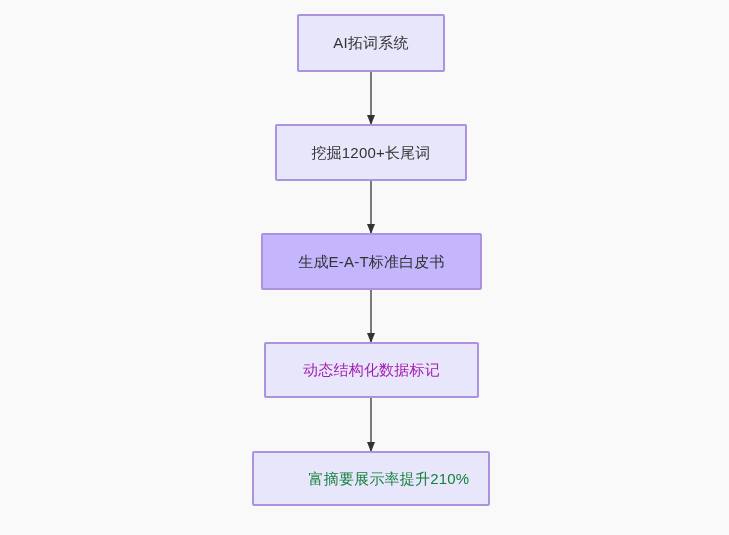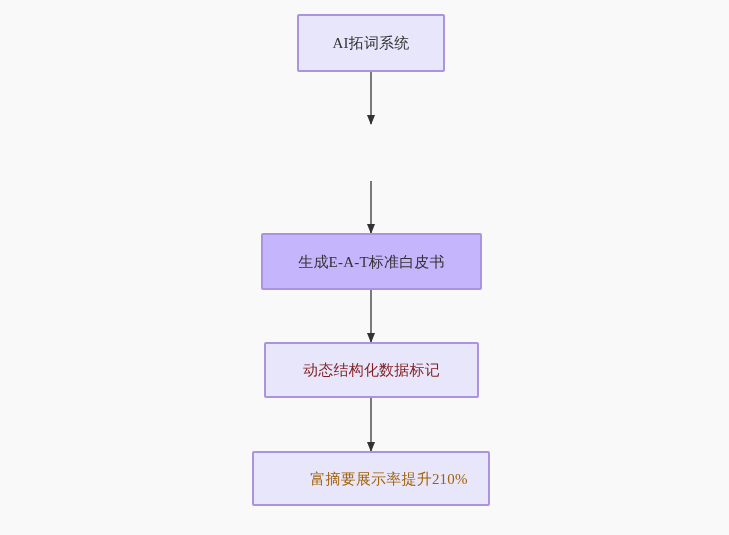--- a/index.html
+++ b/index.html
@@ -25,21 +25,20 @@
     width: 729px;
     height: 535px;
     display: block;
   }
   .node-layer {
     position: absolute;
     left: 0;
     top: 0;
     width: 729px;
     height: 535px;
-    font-family: Liberation Serif, serif;
   }
   .flow-node {
     position: absolute;
     box-sizing: border-box;
     background: #e8e6fb;
     border: 2px solid #ab93e0;
     border-radius: 2px;
     display: flex;
     align-items: center;
     justify-content: center;
@@ -71,27 +70,30 @@
         <line x1="371" y1="398" x2="371" y2="451" stroke="#7a7a7a" stroke-width="2" marker-end="url(#arrowhead)"></line>
       </g>
   </svg>
 
   <div class="node-layer">
 
     <div class="flow-node" id="node-0" style="left: 297px; top: 14px; width: 148px; height: 58px; background: rgb(232, 230, 251); border-color: rgb(171, 147, 224); color: rgb(51, 51, 51);">
       <span class="node-label">AI拓词系统</span>
     </div>
 
+    <div class="flow-node" id="node-1" style="left: 275px; top: 124px; width: 192px; height: 57px; background: rgb(232, 230, 251); border-color: rgb(171, 147, 224); color: rgb(51, 51, 51);">
+      <span class="node-label">挖掘1200+长尾词</span>
+    </div>
 
     <div class="flow-node" id="node-2" style="left: 261px; top: 233px; width: 221px; height: 57px; background: #c4b5fd; border-color: rgb(171, 147, 224); color: rgb(51, 51, 51);">
       <span class="node-label">生成E-A-T标准白皮书</span>
     </div>
 
-    <div class="flow-node" id="node-3" style="left: 264px; top: 342px; width: 215px; height: 56px; background: rgb(232, 230, 251); border-color: rgb(171, 147, 224); color: #7f1d1d;">
+    <div class="flow-node" id="node-3" style="left: 264px; top: 342px; width: 215px; height: 56px; background: rgb(232, 230, 251); border-color: rgb(171, 147, 224); color: #a21caf;">
       <span class="node-label">动态结构化数据标记</span>
     </div>
 
-    <div class="flow-node" id="node-4" style="left: 252px; top: 451px; width: 238px; height: 55px; background: rgb(232, 230, 251); border-color: rgb(171, 147, 224); color: #a16207; padding-left: 36px;">
+    <div class="flow-node" id="node-4" style="left: 252px; top: 451px; width: 238px; height: 55px; background: rgb(232, 230, 251); border-color: rgb(171, 147, 224); color: #15803d; padding-left: 36px;">
       <span class="node-label">富摘要展示率提升210%</span>
     </div>
 
   </div>
 </div>
 
 </body></html>

